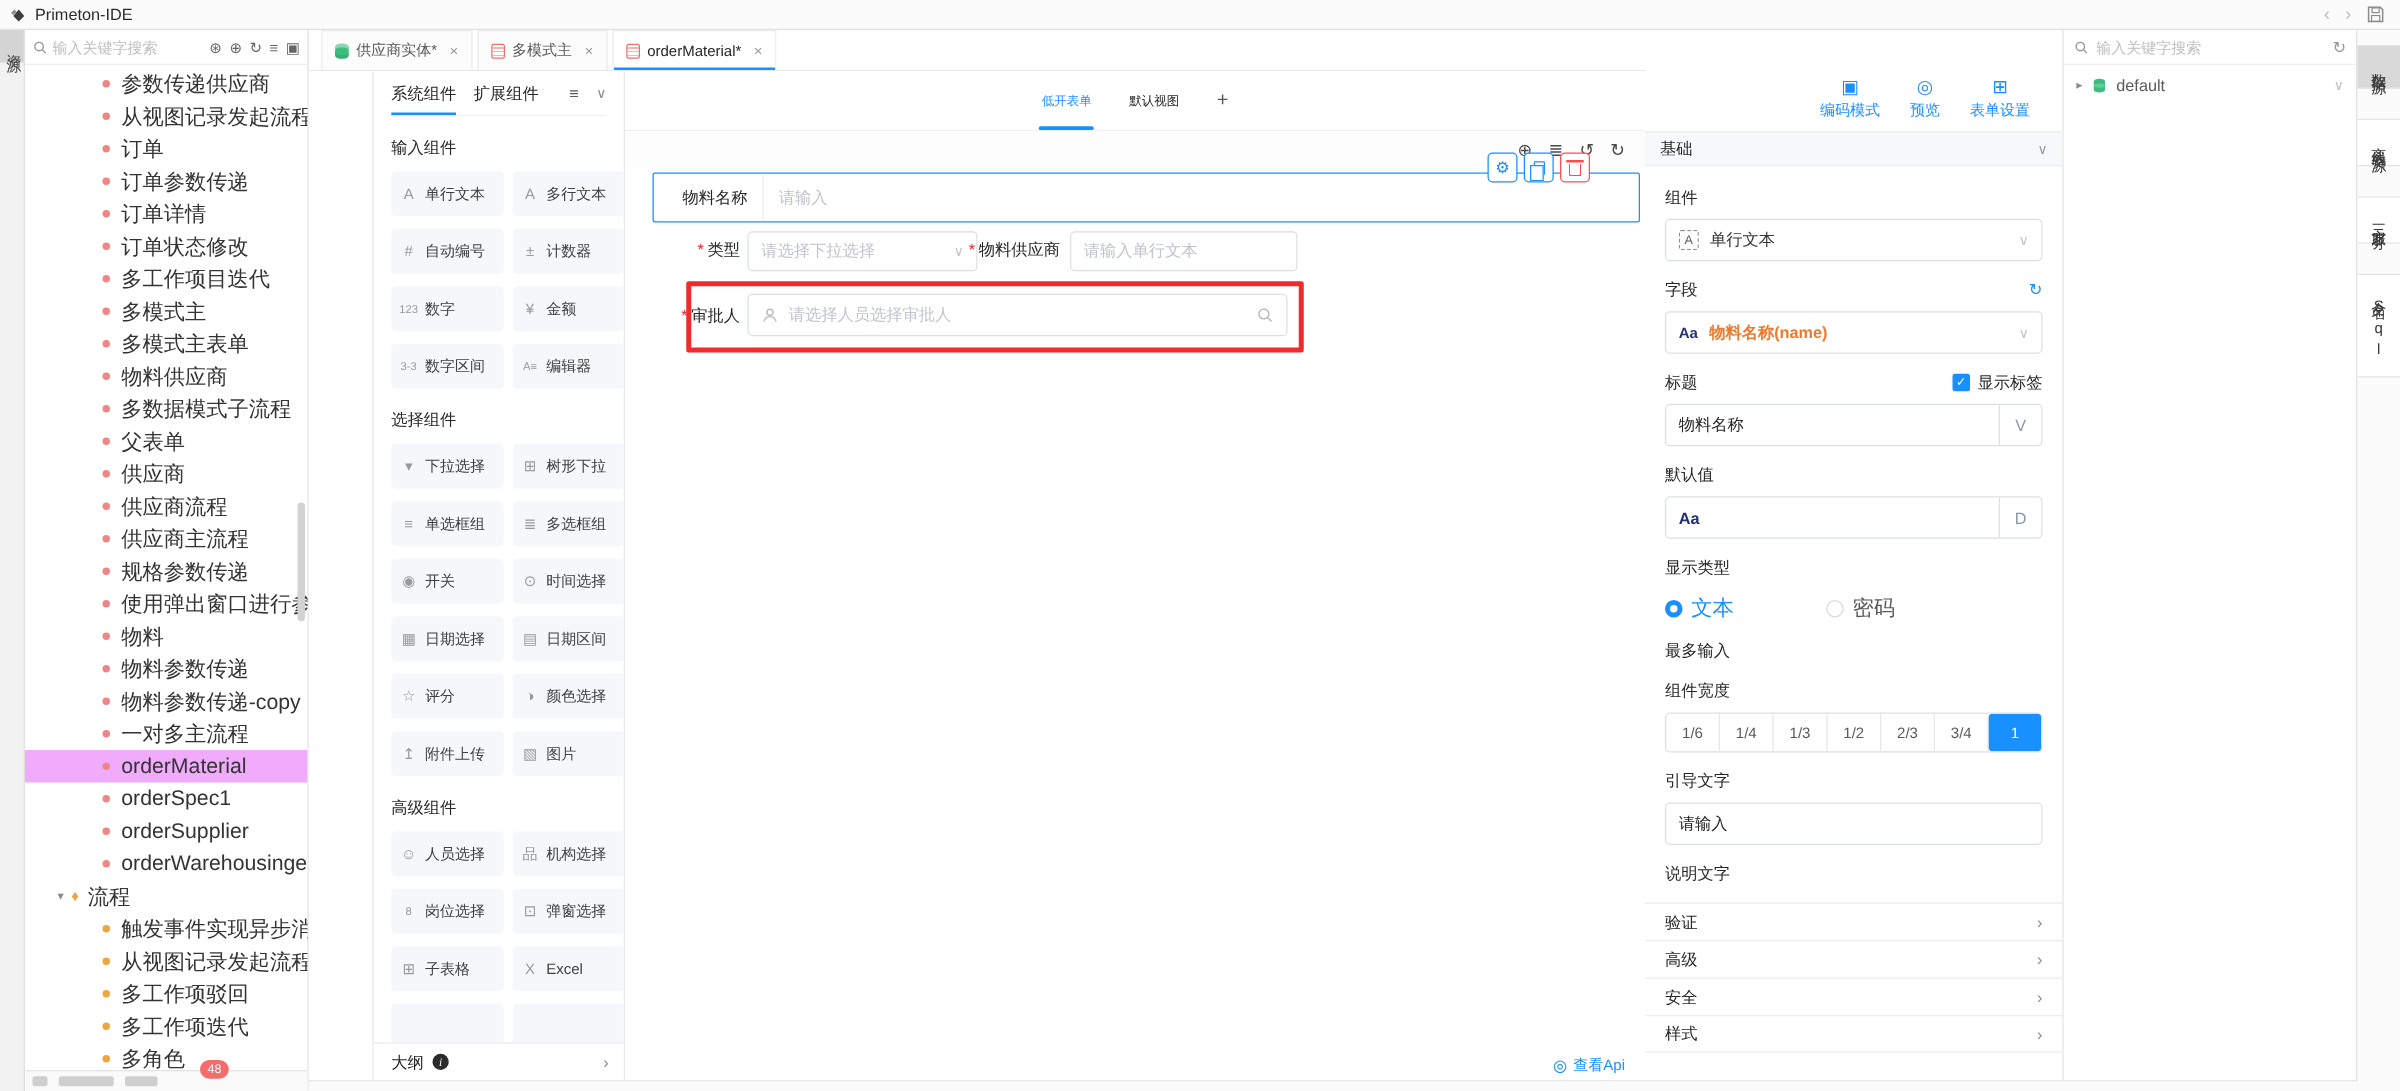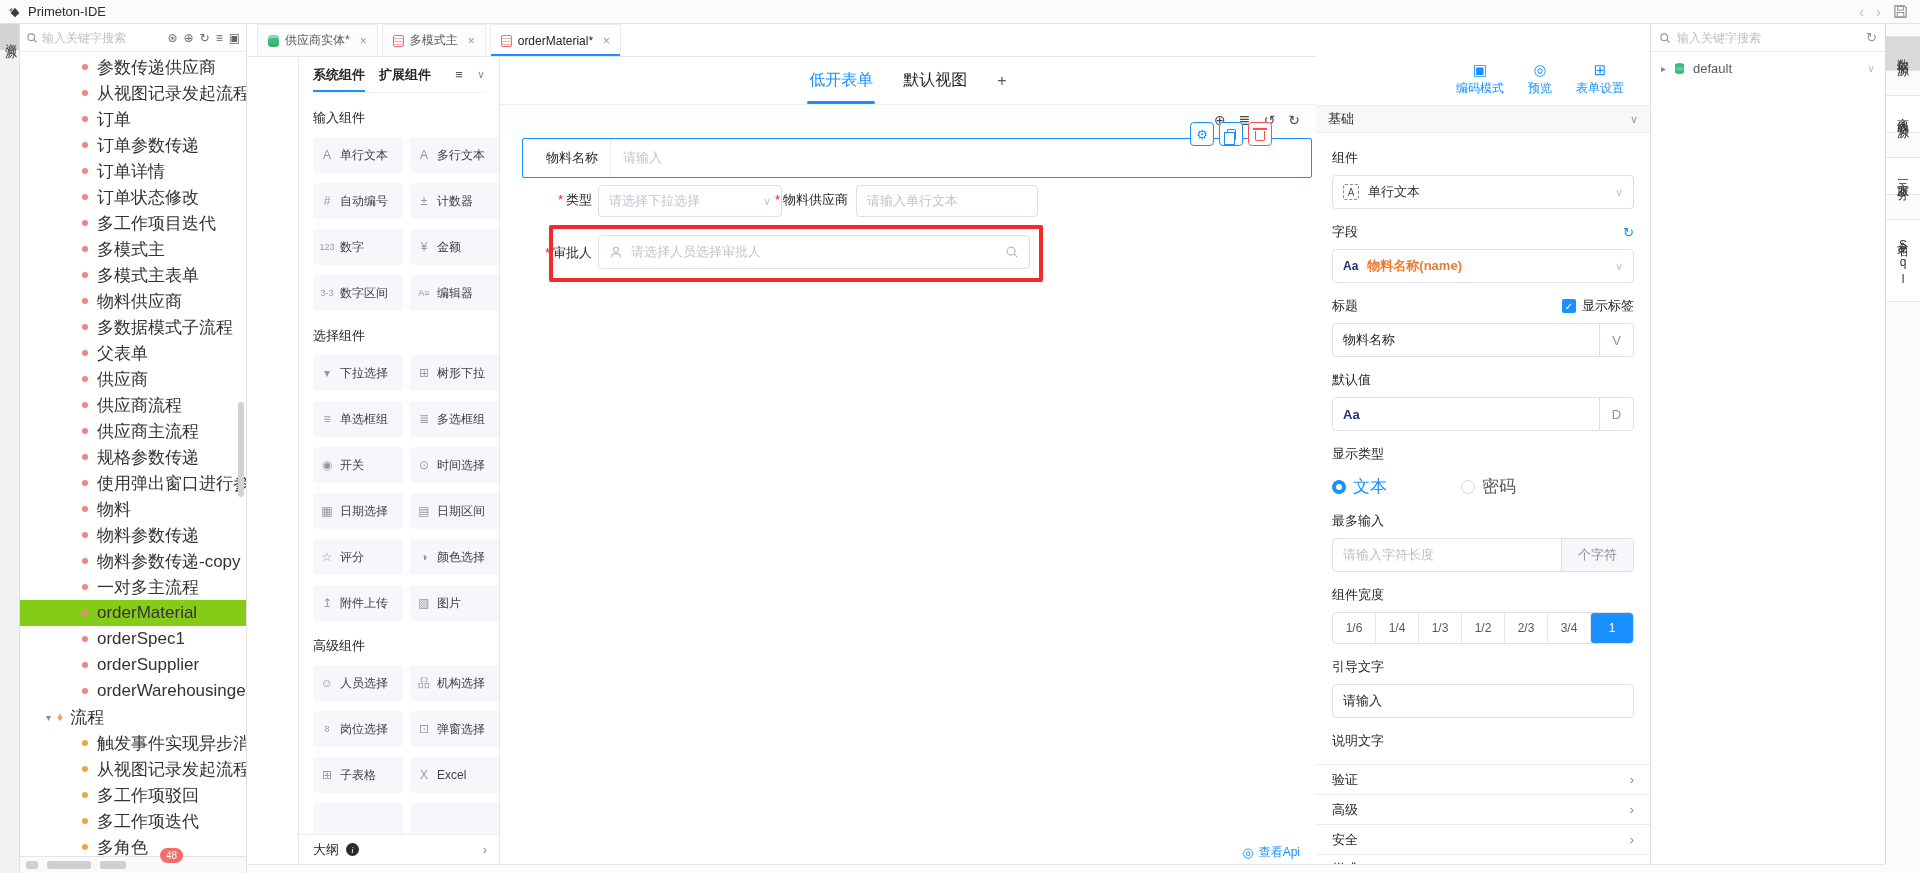--- a/index.html
+++ b/index.html
@@ -25,21 +25,21 @@
 .treepanel{width:227px;border-right:1px solid #e0e0e0;display:flex;flex-direction:column;position:relative;background:#fff}
 .tp-search{height:28px;display:flex;align-items:center;padding:0 6px;border-bottom:1px solid #ececec;gap:4px;flex:none}
 .tp-search input{border:0;outline:0;flex:1;font-size:12px;min-width:0;color:#333}
 .tp-search input::placeholder{color:#bfbfbf}
 .tp-icons{display:flex;gap:6px;color:#666;font-size:12px}
 .tp-icons span{cursor:pointer}
 .tree{flex:1;overflow:hidden;padding-top:2px}
 .trow{height:26px;display:flex;align-items:center;padding-left:62px;cursor:pointer;white-space:nowrap}
 .trow .dot{width:6px;height:6px;border-radius:50%;background:#ef8585;margin-right:9px;flex:none}
 .trow.orange .dot{background:#eda63e}
-.trow.selected{background:#84cc16}
+.trow.selected{background:#f0abfc}
 .trow .caret{display:none;color:#8c8c8c;margin-right:6px;font-size:10px}
 .trow .nodeico{display:none;color:#f0a143;margin-right:7px;font-size:12px}
 .trow.group{padding-left:26px}
 .trow.group .caret{display:inline}
 .trow.group .nodeico{display:inline}
 .tlabel{font-size:17px;color:#333}
 .tree-scrollthumb{position:absolute;right:2px;top:378px;width:6px;height:95px;border-radius:3px;background:#d2d2d2}
 .tp-bottom{height:17px;border-top:1px solid #e4e4e4;position:relative;background:#fafafa;flex:none}
 .gb{display:inline-block;height:8px;background:#cfcfcf;border-radius:2px;margin:4px 3px 0 6px;vertical-align:top}
 .badge{position:absolute;left:140px;top:-9px;background:#f56c6c;color:#fff;border-radius:9px;font-size:10px;padding:0 6px;line-height:15px}
@@ -53,37 +53,37 @@
 .tabico{width:11px;height:12px;flex:none;border-radius:2px}
 .ftab.doc .tabico{border:1px solid #f56c6c;background:repeating-linear-gradient(#fff 0 2px,#f8b4b4 2px 3px)}
 .ftab.db .tabico{background:#3dbd7d;border-radius:4px/3px;box-shadow:inset 0 3px 0 rgba(255,255,255,.4),inset 0 -3px 0 rgba(0,0,0,.08)}
 
 .centerbody{flex:1;display:flex;min-height:0}
 
 
 .palette{width:253px;border-right:1px solid #e8e8e8;position:relative;overflow:hidden;background:#fff}
 .pal-inner{margin-left:51px;border-left:1px solid #e8e8e8;padding:0 14px 0 14px;height:100%}
 .pal-tabs{height:36px;display:flex;align-items:center;gap:14px;border-bottom:1px solid #f0f0f0}
-.pal-tab{font-size:13px;color:#262626;font-weight:700;height:100%;display:flex;align-items:center;cursor:pointer}
+.pal-tab{font-size:13px;color:#262626;font-weight:400;height:100%;display:flex;align-items:center;cursor:pointer}
 .pal-tab.active{box-shadow:inset 0 -2px 0 #1890ff}
 .pal-tabs .mico{margin-left:auto;color:#595959;font-size:13px;cursor:pointer}
 .pal-tabs .chevd{color:#8c8c8c;font-size:11px;cursor:pointer}
 .pal-sec-title{font-size:13px;color:#262626;margin:16px 0 10px}
 .pal-grid{display:grid;grid-template-columns:90px 90px;gap:10px 7px}
 .pbtn{height:36px;background:#f6f7fb;border-radius:4px;display:flex;align-items:center;padding:0 6px;gap:5px;font-size:12px;color:#404040;cursor:grab;white-space:nowrap}
 .pico{color:#999;font-size:12px;width:16px;text-align:center;flex:none}
 .pbtn.sm .pico{font-size:9px}
 .pal-footer{position:absolute;left:52px;right:0;bottom:9px;height:30px;border-top:1px solid #ececec;background:#fff;display:flex;align-items:center;padding:0 12px 0 14px;font-size:13px;color:#262626;z-index:5}
 .info{width:13px;height:13px;border-radius:50%;background:#2b2b2b;color:#fff;font-size:9px;font-style:italic;display:flex;align-items:center;justify-content:center;margin-left:7px;font-family:"Liberation Serif",serif}
 .pal-footer .chevr{margin-left:auto;color:#8c8c8c;cursor:pointer}
 
 
 .canvas{flex:1;display:flex;flex-direction:column;background:#fff;min-width:0}
 .viewtabs{height:48px;display:flex;align-items:center;justify-content:center;gap:30px;border-bottom:1px solid #f0f0f0;flex:none}
-.vt{font-size:16px;color:#262626;height:100%;display:flex;align-items:center;position:relative;cursor:pointer}
+.vt{font-size:10px;color:#262626;height:100%;display:flex;align-items:center;position:relative;cursor:pointer}
 .vt.active{color:#1890ff}
 .vt.active:after{content:"";position:absolute;left:-2px;right:-2px;bottom:0;height:3px;background:#1890ff;border-radius:2px}
 .vt-plus{color:#595959;font-size:16px;cursor:pointer}
 .canvtb{height:30px;display:flex;align-items:center;justify-content:flex-end;gap:13px;padding-right:16px;color:#4a4a4a;font-size:14px;background:#fdfdfd;flex:none}
 .canvtb span{cursor:pointer}
 .form{flex:1;position:relative;background:#fff}
 
 .actions{position:absolute;top:-13px;right:44px;display:flex;gap:5px;z-index:8}
 .abtn{width:24px;height:24px;border-radius:4px;border:1px solid #1890ff;background:#fff;color:#1890ff;display:flex;align-items:center;justify-content:center;font-size:13px;cursor:pointer}
 .abtn.danger{border-color:#ff4d4f;color:#ff4d4f}
@@ -722,24 +722,20 @@
               <span>文本</span>
             </div>
 
             <div class="radio">
               <span class="rdot"></span>
               <span>密码</span>
             </div>
           </div>
 
         <div class="plabel">最多输入</div>
-        <div class="pinput">
-          <span class="val phv">请输入字符长度</span>
-          <span class="sfx wide">个字符</span>
-        </div>
 
         <div class="plabel">组件宽度</div>
         <div class="seg">
 
         <div class="segi">1/6</div>
             <div class="segi">1/4</div>
             <div class="segi">1/3</div>
             <div class="segi">1/2</div>
             <div class="segi">2/3</div>
             <div class="segi">3/4</div>

